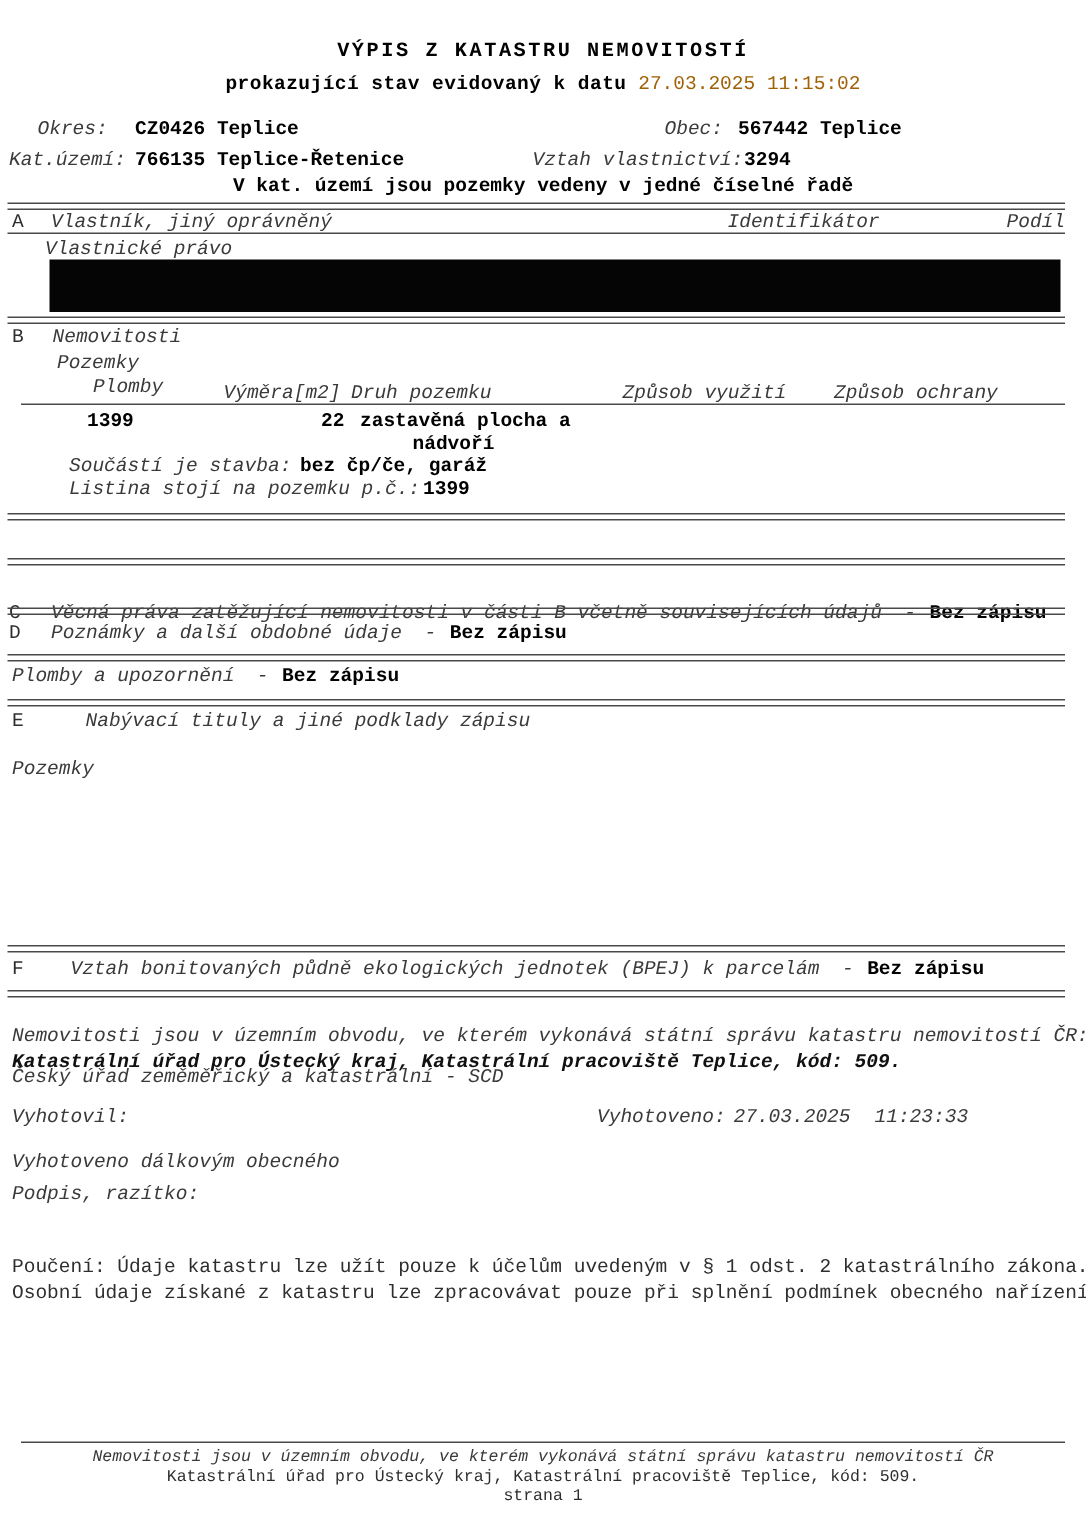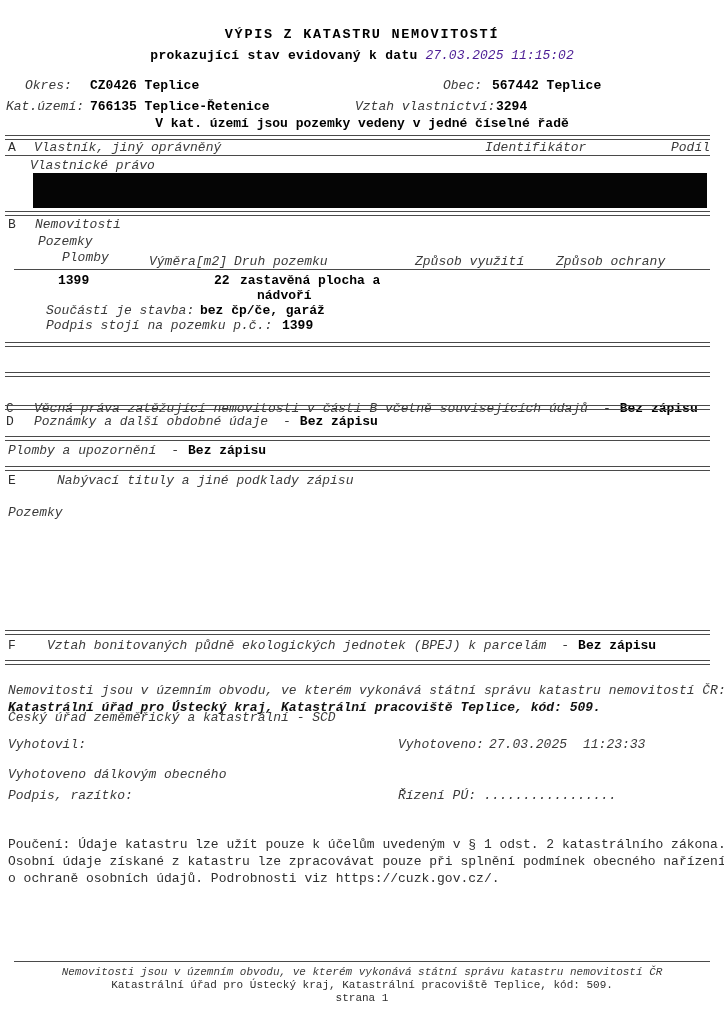--- a/index.html
+++ b/index.html
@@ -13,21 +13,21 @@
     overflow:hidden;
   }
   .t { position:absolute; white-space:pre; line-height:14px; }
   .it { font-style:italic; color:#3a3a3a; }
   .b  { font-weight:bold; color:#000; font-style:normal; }
   .bi { font-weight:bold; font-style:italic; color:#111; }
   .ctr { left:0; width:724px; text-align:center; }
   .sm { font-size:11px; line-height:12px; }
   .title { font-weight:bold; color:#000; font-size:13.5px; letter-spacing:1.7px; }
   .subl { font-weight:bold; color:#000; letter-spacing:0.3px; }
-  .subd { font-style:italic; color:#4c1d95; }
+  .subd { color:#a16207; }
   .ln  { position:absolute; height:0; border-top:1px solid #4a4a4a; }
   .ln2 { position:absolute; height:3px; border-top:1px solid #4a4a4a; border-bottom:1px solid #4a4a4a; }
   .letter { display:inline-block; font-style:normal; color:#2e2e2e; }
   .dash { font-style:italic; margin:0 9px 0 15px; color:#3a3a3a; }
   .redaction { position:absolute; background:#050505; }
 </style>
 </head>
 <body>
 
 <div class="page">
@@ -65,25 +65,25 @@
   <div class="t it" style="left:62px;  top:251px">Plomby</div>
   <div class="t it" style="left:149px; top:255px">Výměra[m2]</div>
   <div class="t it" style="left:234px; top:255px">Druh pozemku</div>
   <div class="t it" style="left:415px; top:255px">Způsob využití</div>
   <div class="t it" style="left:556px; top:255px">Způsob ochrany</div>
   <div class="ln" style="left:14px; top:269px; width:696px"></div>
 
   <div class="t b" style="left:58px;  top:274px">1399</div>
   <div class="t b" style="left:214px; top:274px">22</div>
   <div class="t b" style="left:240px; top:274px">zastavěná plocha a</div>
-  <div class="t b" style="left:257px; top:289px">nádvoří</div>
+  <div class="t b" style="left:275px; top:289px">nádvoří</div>
 
   <div class="t it" style="left:46px;  top:304px">Součástí je stavba:</div>
   <div class="t b" style="left:200px; top:304px">bez čp/če, garáž</div>
-  <div class="t it" style="left:46px;  top:319px">Podpis stojí na pozemku p.č.:</div>
+  <div class="t it" style="left:46px;  top:319px">Listina stojí na pozemku p.č.:</div>
   <div class="t b" style="left:282px; top:319px">1399</div>
 
   <div class="ln2" style="left:5px; top:342px; width:705px"></div>
 
   <div class="ln2" style="left:5px; top:372px; width:705px"></div>
   <div class="t" style="left:6px; top:402px"><span class="letter" style="width:28px">C</span><span class="it">Věcná práva zatěžující nemovitosti v části B včetně souvisejících údajů</span><span class="dash">-</span><span class="b">Bez zápisu</span></div>
 
   <div class="ln2" style="left:5px; top:405px; width:705px"></div>
   <div class="t" style="left:6px; top:415px"><span class="letter" style="width:28px">D</span><span class="it">Poznámky a další obdobné údaje</span><span class="dash">-</span><span class="b">Bez zápisu</span></div>
 
@@ -101,24 +101,22 @@
   <div class="t it" style="left:8px; top:684px">Nemovitosti jsou v územním obvodu, ve kterém vykonává státní správu katastru nemovitostí ČR:</div>
   <div class="t bi" style="left:8px; top:701px">Katastrální úřad pro Ústecký kraj, Katastrální pracoviště Teplice, kód: 509.</div>
 
   <div class="t it" style="left:8px;   top:738px">Vyhotovil:</div>
   <div class="t it" style="left:398px; top:738px">Vyhotoveno:</div>
   <div class="t it" style="left:489px; top:738px">27.03.2025</div>
   <div class="t it" style="left:583px; top:738px">11:23:33</div>
   <div class="t it" style="left:8px;   top:711px">Český úřad zeměměřický a katastrální - SCD</div>
   <div class="t it" style="left:8px;   top:768px">Vyhotoveno dálkovým obecného</div>
   <div class="t it" style="left:8px;   top:789px">Podpis, razítko:</div>
-  <div class="t" style="left:398px; top:789px"><span class="it">Řízení PÚ:</span><span> </span><span class="it">.................</span></div>
 
   <div class="t" style="left:8px; top:838px">Poučení: Údaje katastru lze užít pouze k účelům uvedeným v § 1 odst. 2 katastrálního zákona.</div>
   <div class="t" style="left:8px; top:855px">Osobní údaje získané z katastru lze zpracovávat pouze při splnění podmínek obecného nařízení</div>
-  <div class="t" style="left:8px; top:872px">o ochraně osobních údajů. Podrobnosti viz https://cuzk.gov.cz/.</div>
 
   <div class="ln" style="left:14px; top:961px; width:696px"></div>
   <div class="t ctr sm it" style="top:966px">Nemovitosti jsou v územním obvodu, ve kterém vykonává státní správu katastru nemovitostí ČR</div>
   <div class="t ctr sm" style="top:979px">Katastrální úřad pro Ústecký kraj, Katastrální pracoviště Teplice, kód: 509.</div>
   <div class="t ctr sm" style="top:992px">strana 1</div>
 
 </div>
 
 </body></html>

